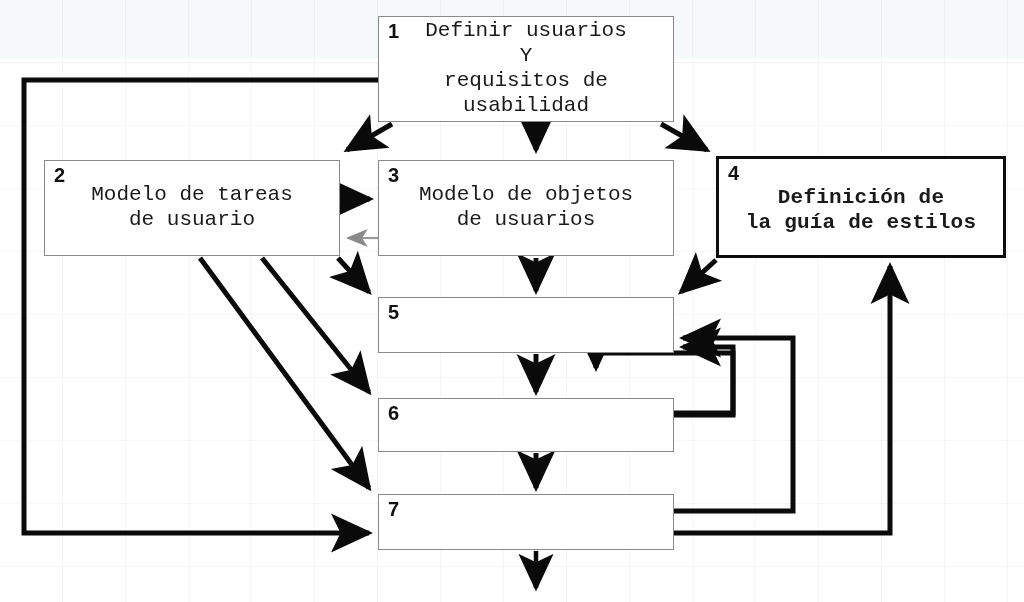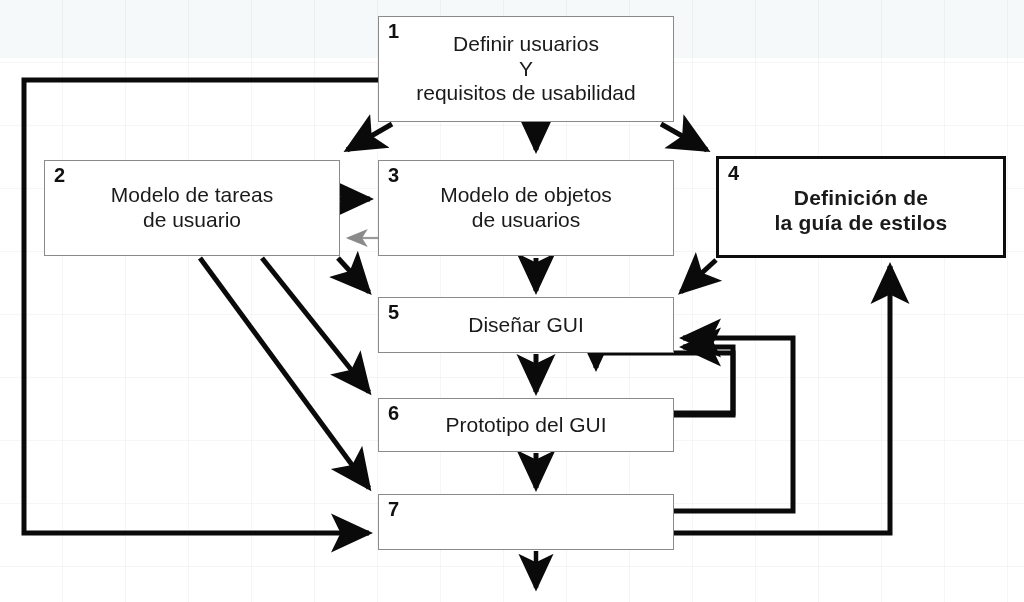--- a/index.html
+++ b/index.html
@@ -33,21 +33,21 @@
     color:#1a1a1a;
     line-height:1.18;
     z-index:5;
   }
   .node.bold{border:3px solid #0d0d0d;font-weight:bold;}
   .num{
     position:absolute;left:9px;top:4px;
     font-weight:bold;font-size:20px;color:#111;
     line-height:1;
   }
-  .label{font-size:21px;padding:0 14px;white-space:pre-line;}
+  .label{font-size:21px;padding:0 14px;white-space:pre-line;font-family:Liberation Mono, monospace;}
   .node.bold .label{font-size:21px;letter-spacing:0.2px;margin-top:8px;}
 
   
   #n1{left:378px;top:16px;width:296px;height:106px;}
   #n1 .label{font-size:21px;}
   #n2{left:44px;top:160px;width:296px;height:96px;}
   #n3{left:378px;top:160px;width:296px;height:96px;}
   #n4{left:716px;top:156px;width:290px;height:102px;}
   #n5{left:378px;top:297px;width:296px;height:56px;}
   #n6{left:378px;top:398px;width:296px;height:54px;}
@@ -131,25 +131,23 @@
   </div>
 
   <div class="node bold" id="n4">
     <span class="num">4</span>
     <span class="label">Definición  de
 la guía de estilos</span>
   </div>
 
   <div class="node" id="n5">
     <span class="num">5</span>
-    <span class="label">Diseñar GUI</span>
   </div>
 
   <div class="node" id="n6">
     <span class="num">6</span>
-    <span class="label">Prototipo del GUI</span>
   </div>
 
   <div class="node" id="n7">
     <span class="num">7</span>
   </div>
 
 </div>
 
 </body></html>

